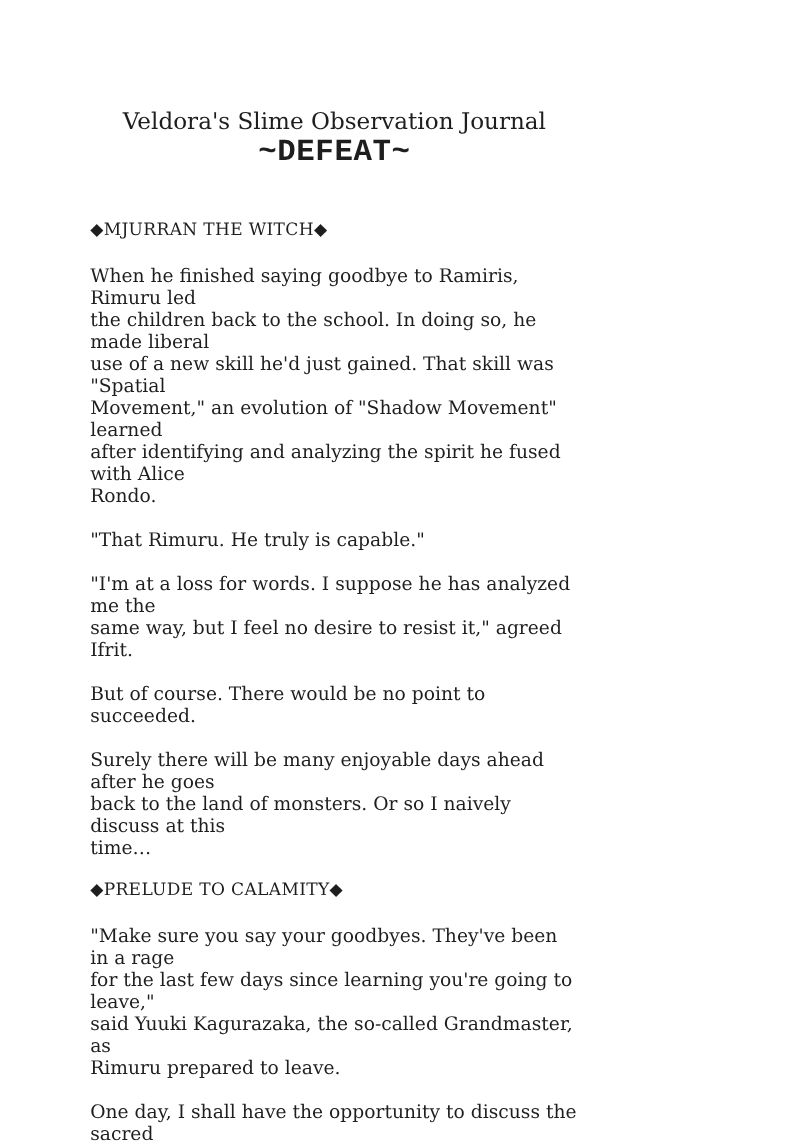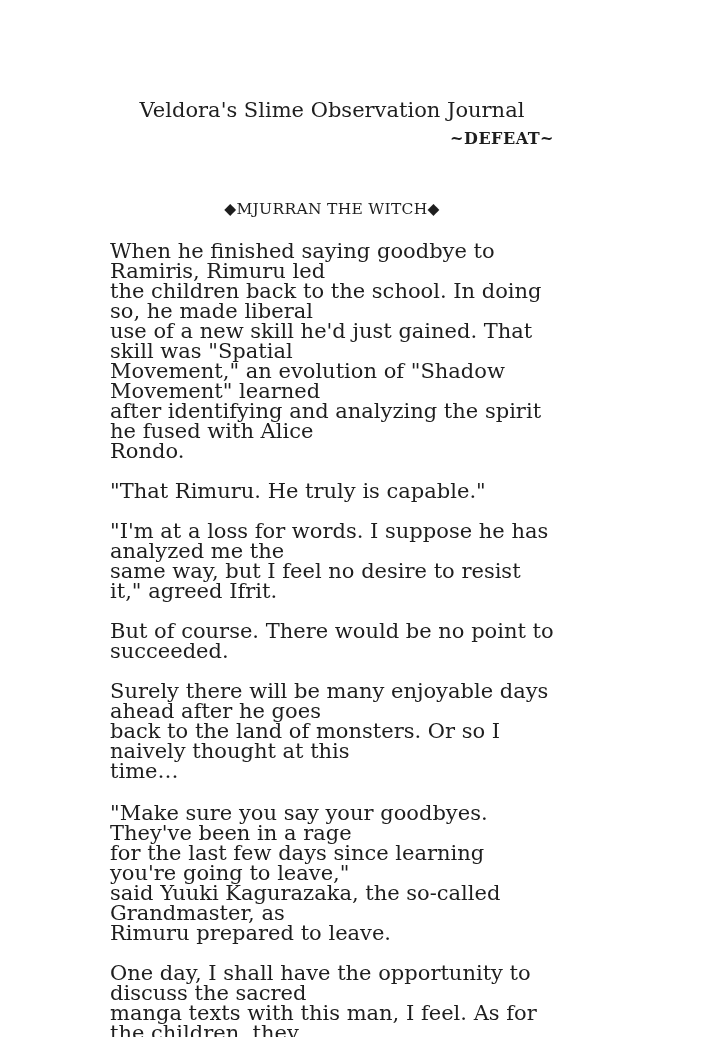--- a/index.html
+++ b/index.html
@@ -6,61 +6,61 @@
     margin: 0;
     padding: 0;
     background: #ffffff;
   }
   .page {
     position: relative;
     width: 608px;
     height: 1037px;
     background: #ffffff;
     overflow: hidden;
-    padding-left: 28px;
   }
   .content {
     width: 444px;
     margin: 0 auto;
     padding-top: 97px;
     color: #1e1e1e;
     font-family: "DejaVu Serif", "Liberation Serif", serif;
   }
   .title {
     margin: 0;
     text-align: center;
     font-size: 21px;
     line-height: 26px;
     font-weight: normal;
   }
   .subtitle {
     margin: 1px 0 0 0;
-    text-align: right;
-    font-size: 16px;
+    text-align: center;
+    font-size: 28px;
     line-height: 30px;
     font-weight: bold;
     letter-spacing: 0.5px;
+    font-family: Liberation Mono, monospace;
   }
   .section-heading {
     margin: 0;
-    text-align: center;
+    text-align: left;
     font-size: 15.5px;
     line-height: 20px;
     font-weight: normal;
     letter-spacing: 0.3px;
   }
   .heading-first {
     margin-top: 45px;
   }
   .heading-next {
     margin-top: 18px;
   }
   .para {
     margin: 20px 0 0 0;
-    font-size: 21px;
+    font-size: 17px;
     line-height: 20px;
     white-space: pre-line;
     text-align: left;
   }
   .para-first {
     margin-top: 22px;
   }
 </style>
 </head>
 <body>
@@ -77,25 +77,26 @@
 the children back to the school. In doing so, he made liberal
 use of a new skill he'd just gained. That skill was "Spatial
 Movement," an evolution of "Shadow Movement" learned
 after identifying and analyzing the spirit he fused with Alice
 Rondo.</p>
       <p class="para">"That Rimuru. He truly is capable."</p>
       <p class="para">"I'm at a loss for words. I suppose he has analyzed me the
 same way, but I feel no desire to resist it," agreed Ifrit.</p>
       <p class="para">But of course. There would be no point to succeeded.</p>
       <p class="para">Surely there will be many enjoyable days ahead after he goes
-back to the land of monsters. Or so I naively thought at this
+back to the land of monsters. Or so I naively discuss at this
 time…</p>
     </div>
 
     <div>
+      <h3 class="section-heading heading-next">◆PRELUDE TO CALAMITY◆</h3>
       <p class="para para-first">"Make sure you say your goodbyes. They've been in a rage
 for the last few days since learning you're going to leave,"
 said Yuuki Kagurazaka, the so-called Grandmaster, as
 Rimuru prepared to leave.</p>
       <p class="para">One day, I shall have the opportunity to discuss the sacred
 manga texts with this man, I feel. As for the children, they
 were sweet and well-mannered. It was time very well spent
 in this place.</p>
 
     </div>

